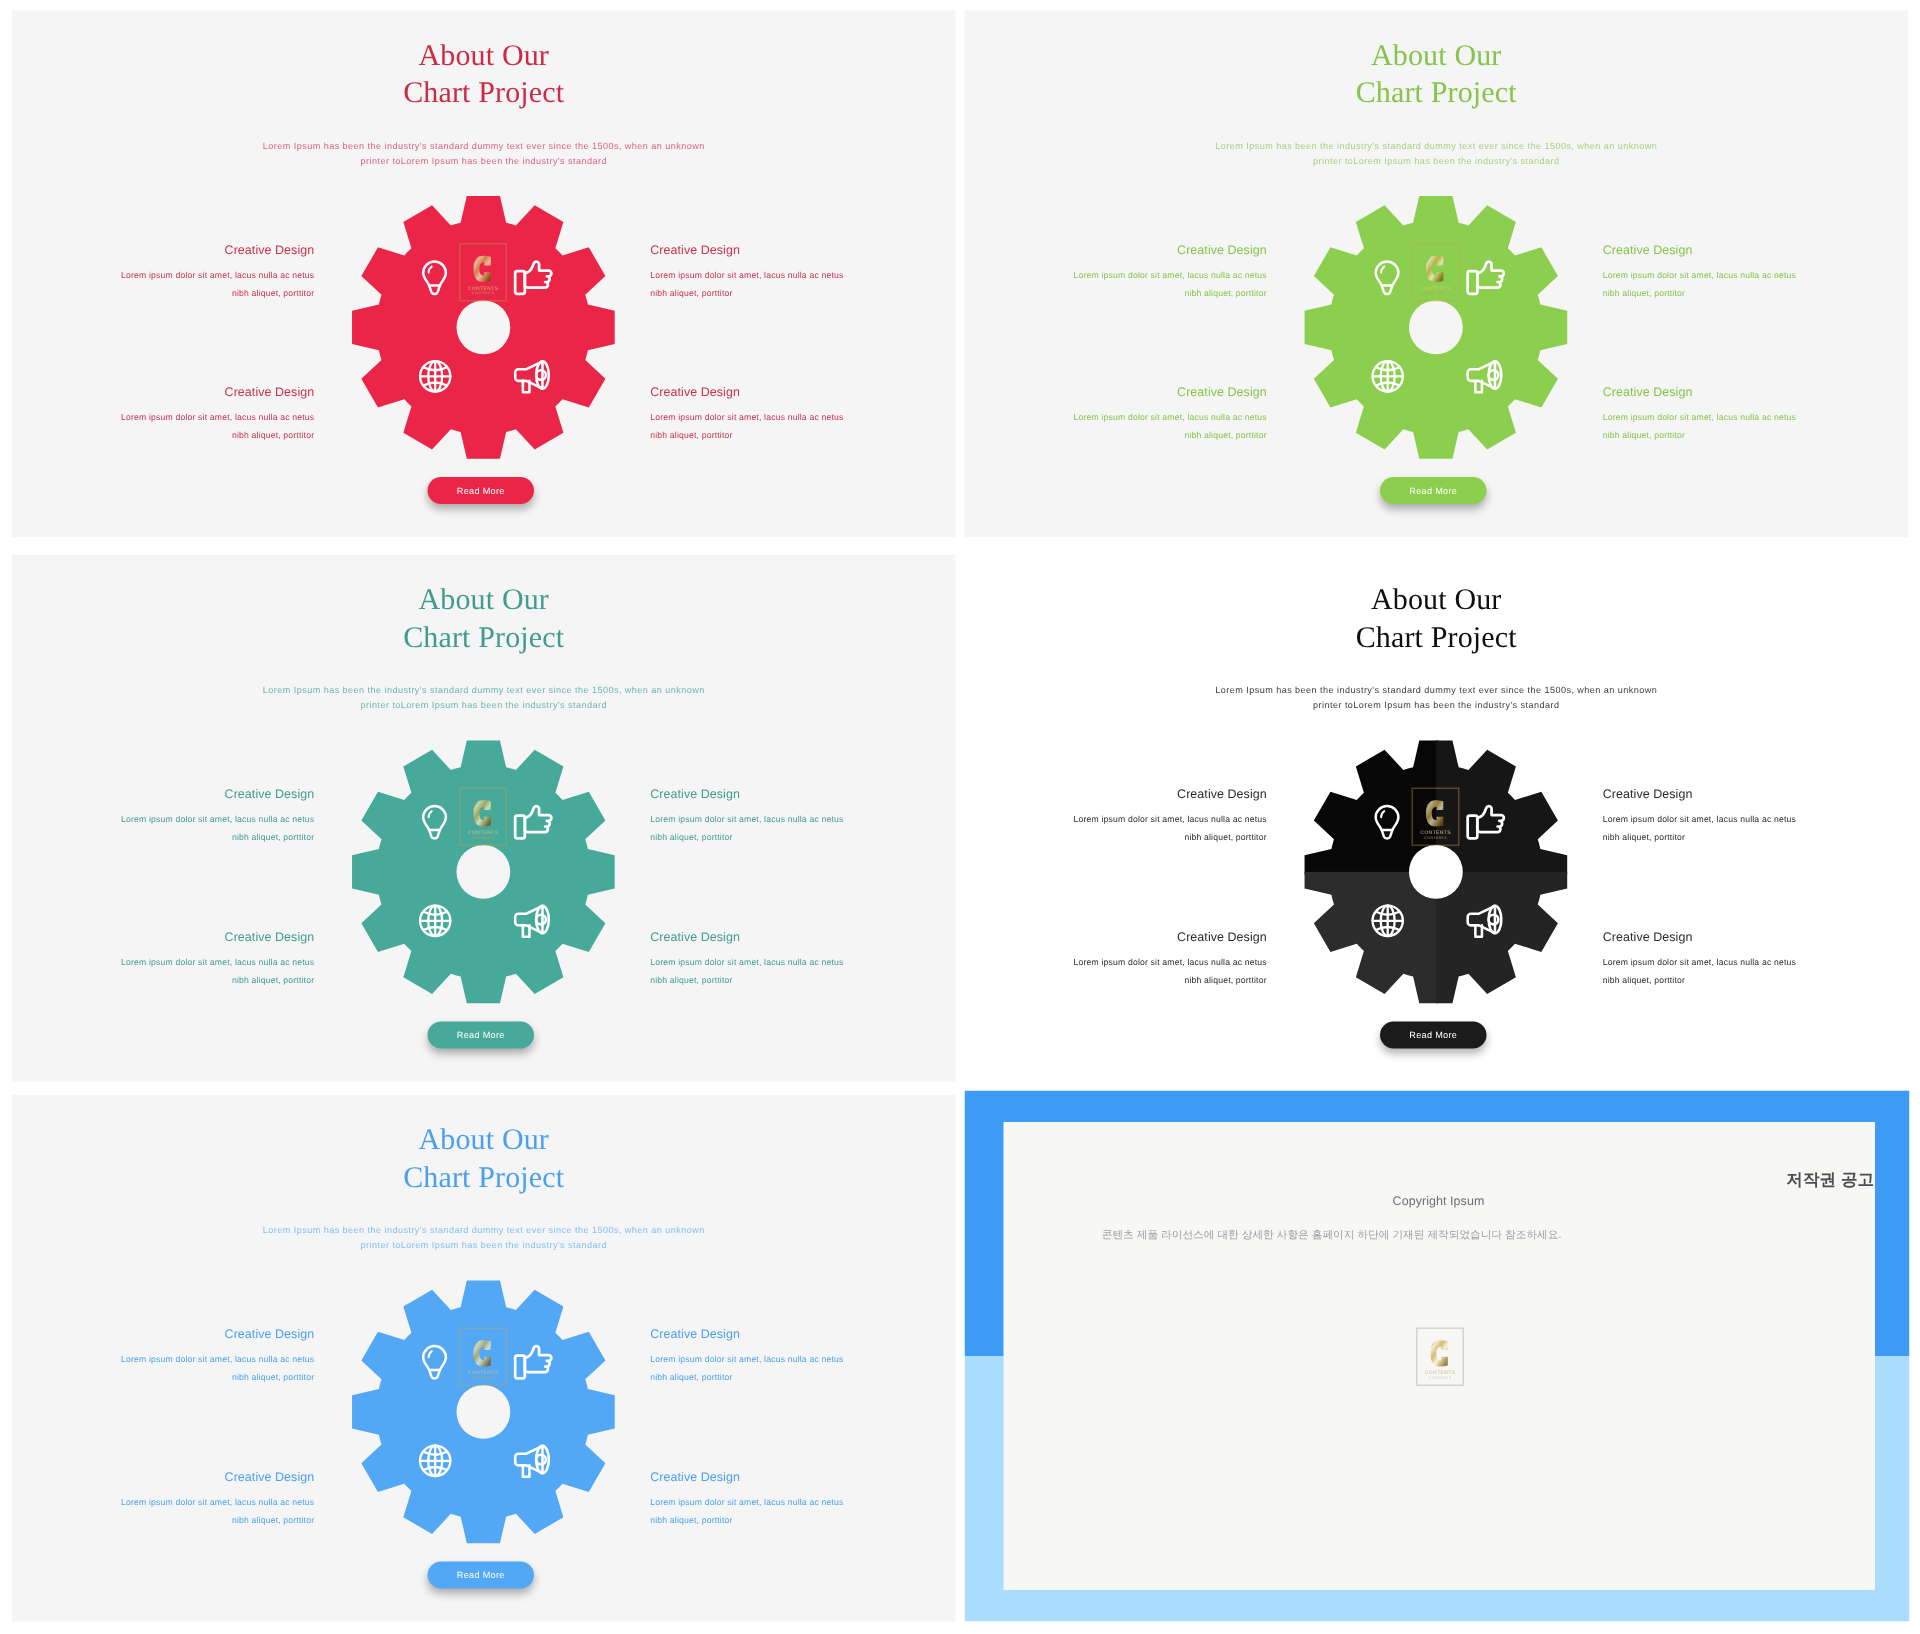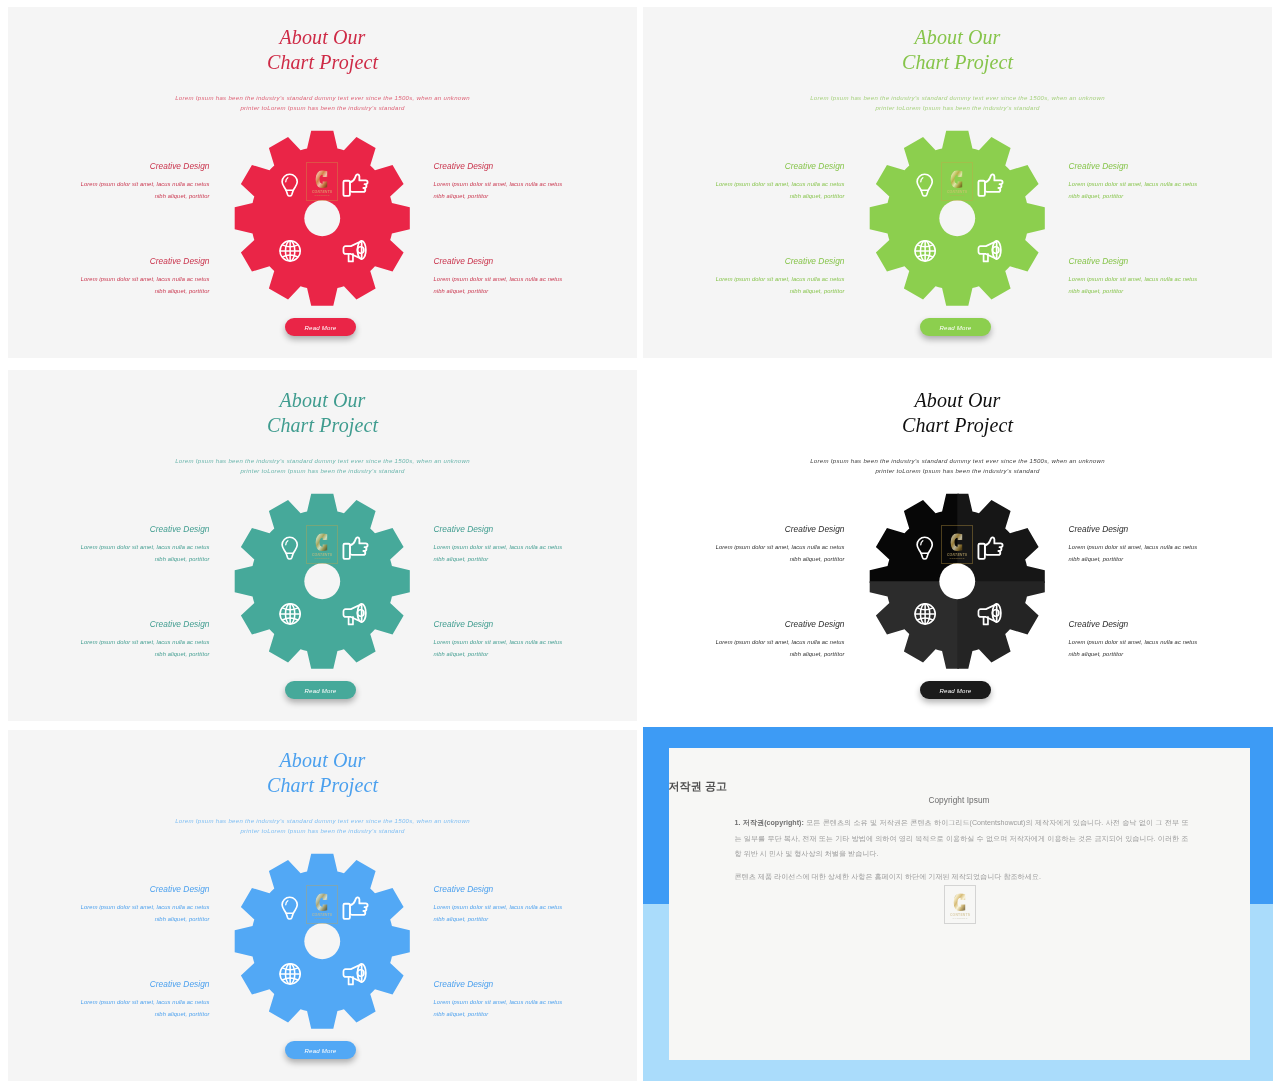--- a/index.html
+++ b/index.html
@@ -1,20 +1,20 @@
 <!DOCTYPE html>
 <html><head>
 <meta charset="utf-8">
 <style>
   html,body{margin:0;padding:0;}
   body{width:1280px;height:1089px;background:#ffffff;
        font-family:"Liberation Sans",sans-serif;overflow:hidden;}
   #stage{position:relative;width:1280px;height:1089px;}
 
-  .slide{position:absolute;width:629px;height:351px;overflow:hidden;background:#f5f5f5;font-style:italic;}
+  .slide{position:absolute;width:629px;height:351px;overflow:hidden;background:#f5f5f5;}
 
   .title{position:absolute;left:0;right:0;top:18px;text-align:center;
          font-family:"Liberation Serif",serif;font-size:20px;line-height:25.2px;
          letter-spacing:.1px;font-weight:400;}
   .subtitle{position:absolute;left:0;right:0;top:86px;text-align:center;
             font-size:6.05px;line-height:10.4px;letter-spacing:.3px;}
 
   .feat{position:absolute;width:200px;}
   .feat .fh{font-size:8.3px;letter-spacing:.05px;line-height:11px;margin:0 0 6px 0;}
   .feat .fl{font-size:5.75px;line-height:12.5px;letter-spacing:.12px;}
@@ -42,21 +42,21 @@
   .logo .ln{font-size:3.4px;letter-spacing:.22px;line-height:4.1px;font-weight:700;
         color:#dcc07a;margin-top:1px;margin-right:-.22px;opacity:.9;}
   .logo .ls{font-size:2.5px;letter-spacing:.16px;line-height:3.2px;font-weight:700;
         color:#c2a255;margin-top:.4px;margin-right:-.16px;opacity:.85;}
 
   
   .cslide{position:absolute;left:643px;top:727px;width:630px;height:354px;overflow:hidden;}
   .cband-top{position:absolute;left:0;top:0;width:100%;height:177px;background:#3d9bf5;}
   .cband-bot{position:absolute;left:0;top:177px;width:100%;height:177px;background:#aadcfb;}
   .cpaper{position:absolute;left:25.5px;top:21px;right:23.5px;bottom:21px;background:#f7f7f5;}
-  .ctitle{position:absolute;left:0;right:0;top:31px;text-align:left;
+  .ctitle{position:absolute;left:0;right:0;top:31px;text-align:right;
           font-size:11px;font-weight:700;color:#4f4f4f;letter-spacing:.1px;}
   .csub{position:absolute;left:0;right:0;top:47px;text-align:center;
         font-size:8.3px;color:#6d6d6d;letter-spacing:.05px;}
   .cbody{position:absolute;left:66px;right:61px;top:68px;font-size:7.1px;
          line-height:15.6px;color:#9a9a9a;text-align:justify;letter-spacing:.02px;}
   .cbody p{margin:0 0 7.5px 0;}
   .cbody p b{color:#6f6f6f;font-weight:700;}
   .cwm{position:absolute;left:275.5px;top:137px;border-color:rgba(150,150,150,.5);}
   .cwm .ln{color:#cbb882;}
   .cwm .ls{color:#c9c5b4;}
@@ -530,21 +530,20 @@
         <span>Read More</span>
       </div>
     </div>
     <div class="cslide">
       <div class="cband-top"></div>
       <div class="cband-bot"></div>
       <div class="cpaper">
         <div class="ctitle">저작권 공고</div>
         <div class="csub">Copyright Ipsum</div>
         <div class="cbody">
-          <p><b>1. 저작권(copyright):</b> 모든 콘텐츠의 소유 및 저작권은 콘텐츠 하이그리드(Contentshowcut)의 제작자에게 있습니다. 사전 승낙 없이 그 전부 또는 일부를 무단 복사, 전재 또는 기타 방법에 의하여 영리 목적으로 이용하실 수 없으며 저작자에게 이용하는 것은 금지되어 있습니다. 이러한 조항 위반 시 민사 및 형사상의 처벌을 받습니다.</p>
           <p>콘텐츠 제품 라이선스에 대한 상세한 사항은 홈페이지 하단에 기재된 제작되었습니다 참조하세요.</p>
         </div>
         <div class="logo cwm">
           <div class="lc" title="C">
             <svg viewBox="0 0 42 56" xmlns="http://www.w3.org/2000/svg">
               <defs>
                 <linearGradient id="lg5" x1="0" y1="0.1" x2="0.85" y2="0.95">
                   <stop offset="0%" stop-color="#6d5418"></stop>
                   <stop offset="16%" stop-color="#f7ebbb"></stop>
                   <stop offset="40%" stop-color="#caa547"></stop>

